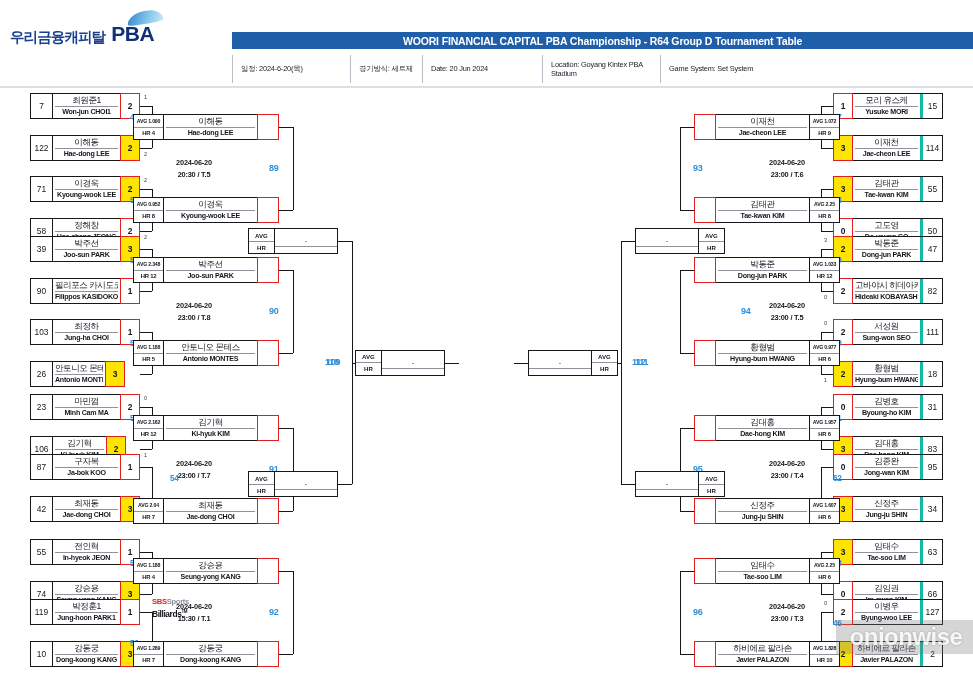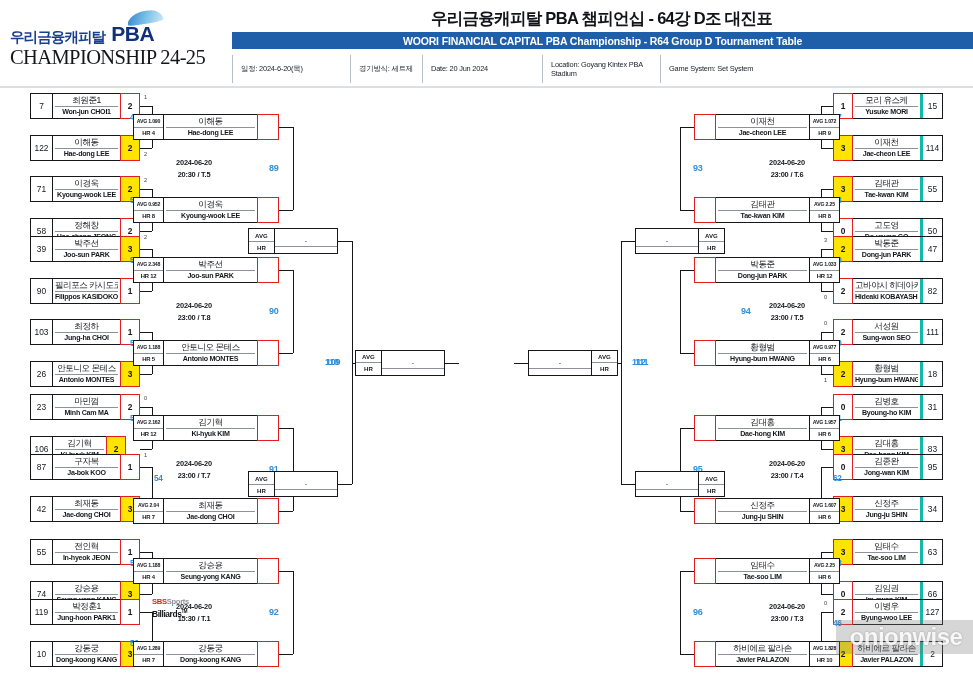--- a/index.html
+++ b/index.html
@@ -248,24 +248,22 @@
   <div id="header-zone">
 
     <div id="logo-block">
       <div id="logo-row1">
         <span id="logo-woori">우리금융캐피탈</span>
         <span id="logo-pba">
           <span id="logo-swoosh"></span>
           <span>PBA</span>
         </span>
       </div>
-      <div id="logo-champ">CHAMPIONSHIP 24-25</div>
     </div>
 
-    <div id="title-main">우리금융캐피탈 PBA 챔피언십 - 64강 D조 대진표</div>
     <div id="title-bar">WOORI FINANCIAL CAPITAL PBA Championship - R64 Group D Tournament Table</div>
 
     <div id="meta-bar">
       <div class="meta-cell w1">일정: 2024-6-20(목)</div>
       <div class="meta-cell w3">경기방식: 세트제</div>
       <div class="meta-cell w4">Date: 20 Jun 2024</div>
       <div class="meta-cell w5">Location: Goyang Kintex PBA Stadium</div>
       <div class="meta-cell w6">Game System: Set System</div>
     </div>
 
@@ -327,21 +325,21 @@
         <div class="scorebox">1</div>
       </div>
       <div class="p64" style="left: 30px; top: 231px; width: 110px;">
         <div class="seedbox">103</div>
         <div class="namebox">
           <div class="nm-kr">최정하</div>
           <div class="nm-en">Jung-ha CHOI</div>
         </div>
         <div class="scorebox">1</div>
       </div>
-      <div class="p64" style="left: 30px; top: 273px; width: 110px;">
+      <div class="p64" style="left: 30px; top: 273px; width: 95px;">
         <div class="seedbox">26</div>
         <div class="namebox">
           <div class="nm-kr">안토니오 몬테스</div>
           <div class="nm-en">Antonio MONTES</div>
         </div>
         <div class="scorebox win">3</div>
       </div>
       <div class="p64" style="left: 30px; top: 306px; width: 110px;">
         <div class="seedbox">23</div>
         <div class="namebox">
@@ -430,21 +428,21 @@
       <div class="mno" style="left: 130px; top: 251px;">52</div>
       <div class="ln lnh" style="left: 140px; top: 319px; width: 12px; height: 1px;"></div>
       <div class="ln lnh" style="left: 140px; top: 361px; width: 12px; height: 1px;"></div>
       <div class="ln lnv" style="left: 152px; top: 319px; width: 1px; height: 42px;"></div>
       <div class="ln lnh" style="left: 133px; top: 340px; width: 19px; height: 1px;"></div>
       <div class="mno" style="left: 130px; top: 326px;">53</div>
       <div class="ln lnh" style="left: 140px; top: 379px; width: 12px; height: 1px;"></div>
       <div class="ln lnh" style="left: 140px; top: 421px; width: 12px; height: 1px;"></div>
       <div class="ln lnv" style="left: 152px; top: 379px; width: 1px; height: 42px;"></div>
       <div class="ln lnh" style="left: 133px; top: 423px; width: 19px; height: 1px;"></div>
-      <div class="mno" style="left: 130px; top: 386px; padding-left: 24px;">54</div>
+      <div class="mno" style="left: 146px; top: 386px; padding-left: 24px;">54</div>
       <div class="ln lnh" style="left: 140px; top: 464px; width: 12px; height: 1px;"></div>
       <div class="ln lnh" style="left: 140px; top: 506px; width: 12px; height: 1px;"></div>
       <div class="ln lnv" style="left: 152px; top: 464px; width: 1px; height: 42px;"></div>
       <div class="ln lnh" style="left: 133px; top: 483px; width: 19px; height: 1px;"></div>
       <div class="mno" style="left: 130px; top: 471px;">55</div>
       <div class="ln lnh" style="left: 140px; top: 524px; width: 12px; height: 1px;"></div>
       <div class="ln lnh" style="left: 140px; top: 566px; width: 12px; height: 1px;"></div>
       <div class="ln lnv" style="left: 152px; top: 524px; width: 1px; height: 42px;"></div>
       <div class="ln lnh" style="left: 133px; top: 566px; width: 19px; height: 1px;"></div>
       <div class="mno" style="left: 130px; top: 531px; margin-top: 20px;">56</div>

